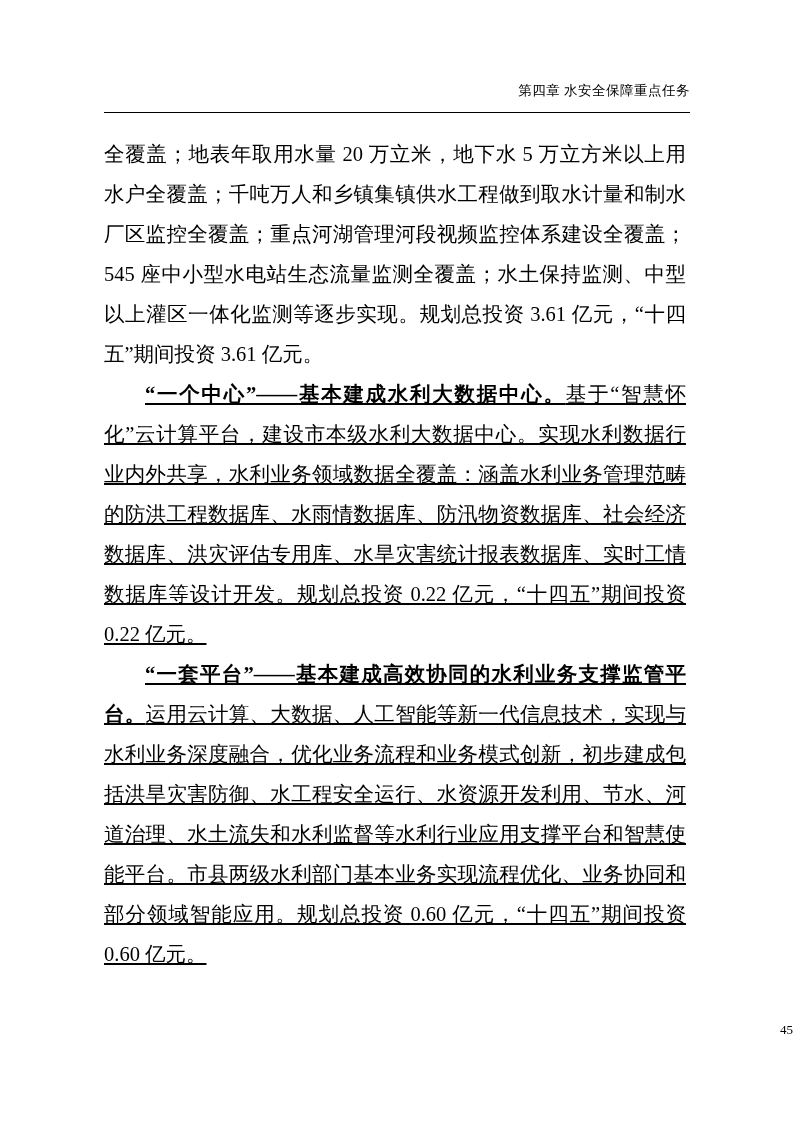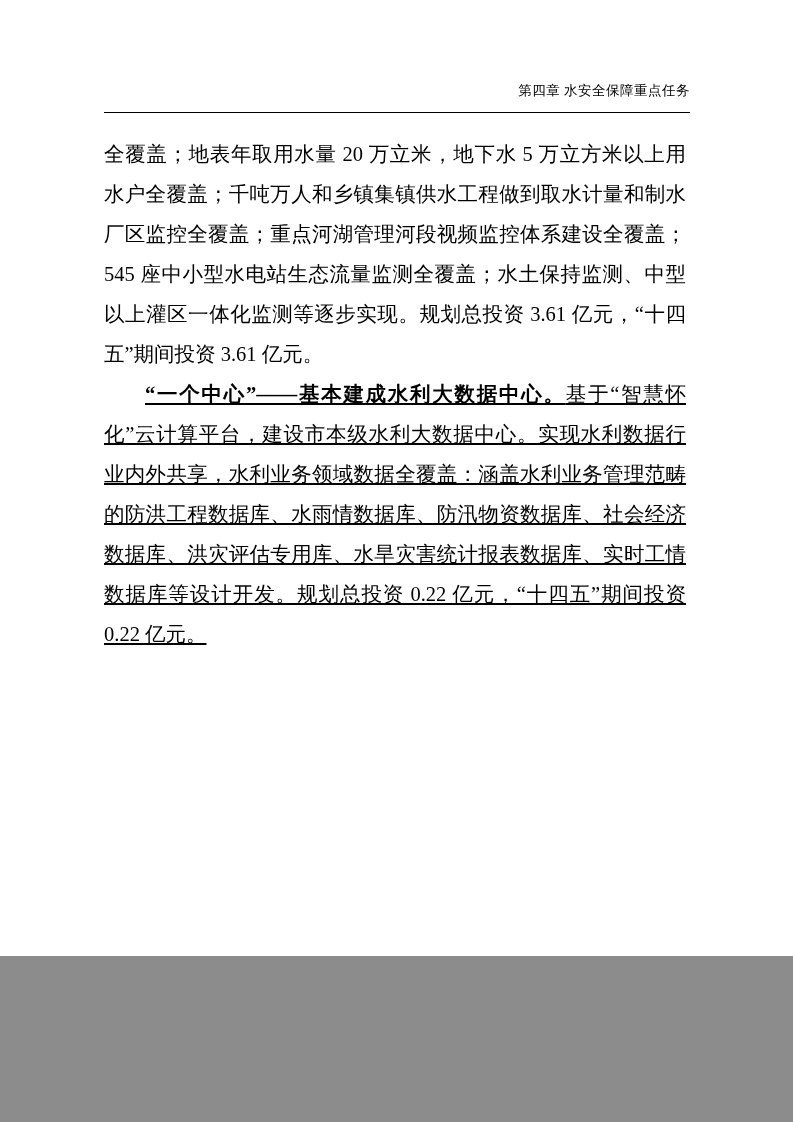--- a/index.html
+++ b/index.html
@@ -6,21 +6,21 @@
     margin: 0;
     padding: 0;
     background: #8c8c8c;
   }
   body {
     font-family: "Liberation Serif", "DejaVu Serif", serif;
   }
   .page {
     position: relative;
     width: 793px;
-    height: 956px;
+    height: 1122px;
     background: #ffffff;
     margin: 0 auto;
     overflow: hidden;
     box-sizing: border-box;
     padding-left: 16px;
   }
   .header {
     position: absolute;
     top: 82px;
     left: 104px;
@@ -59,33 +59,34 @@
     text-decoration: underline;
   }
   .bold {
     font-weight: bold;
   }
   .footer {
     position: absolute;
     top: 1022px;
     left: 0;
     width: 793px;
-    text-align: left;
+    text-align: right;
     font-size: 13px;
     color: #000000;
   }
 </style>
 </head>
 <body>
 
 <div class="page">
 
   <div class="header">第四章  水安全保障重点任务</div>
   <div class="header-rule"></div>
 
   <div class="content">
     <p class="para"><span>全覆盖；地表年取用水量 20 万立米，地下水 5 万立方米以上用水户全覆盖；千吨万人和乡镇集镇供水工程做到取水计量和制水厂区监控全覆盖；重点河湖管理河段视频监控体系建设全覆盖；545 座中小型水电站生态流量监测全覆盖；水土保持监测、中型以上灌区一体化监测等逐步实现。规划总投资 3.61 亿元，“十四五”期间投资 3.61 亿元。</span></p>
     <p class="para indent"><span class="bold">“一个中心”——基本建成水利大数据中心。</span><span>基于“智慧怀化”云计算平台，建设市本级水利大数据中心。实现水利数据行业内外共享，水利业务领域数据全覆盖：涵盖水利业务管理范畴的防洪工程数据库、水雨情数据库、防汛物资数据库、社会经济数据库、洪灾评估专用库、水旱灾害统计报表数据库、实时工情数据库等设计开发。规划总投资 0.22 亿元，“十四五”期间投资 0.22 亿元。</span></p>
+    <p class="para indent"><span class="bold">“一套平台”——基本建成高效协同的水利业务支撑监管平台。</span><span>运用云计算、大数据、人工智能等新一代信息技术，实现与水利业务深度融合，优化业务流程和业务模式创新，初步建成包括洪旱灾害防御、水工程安全运行、水资源开发利用、节水、河道治理、水土流失和水利监督等水利行业应用支撑平台和智慧使能平台。市县两级水利部门基本业务实现流程优化、业务协同和部分领域智能应用。规划总投资 0.60 亿元，“十四五”期间投资 0.60 亿元。</span></p>
   </div>
 
   <div class="footer">45</div>
 
 </div>
 
 </body></html>

